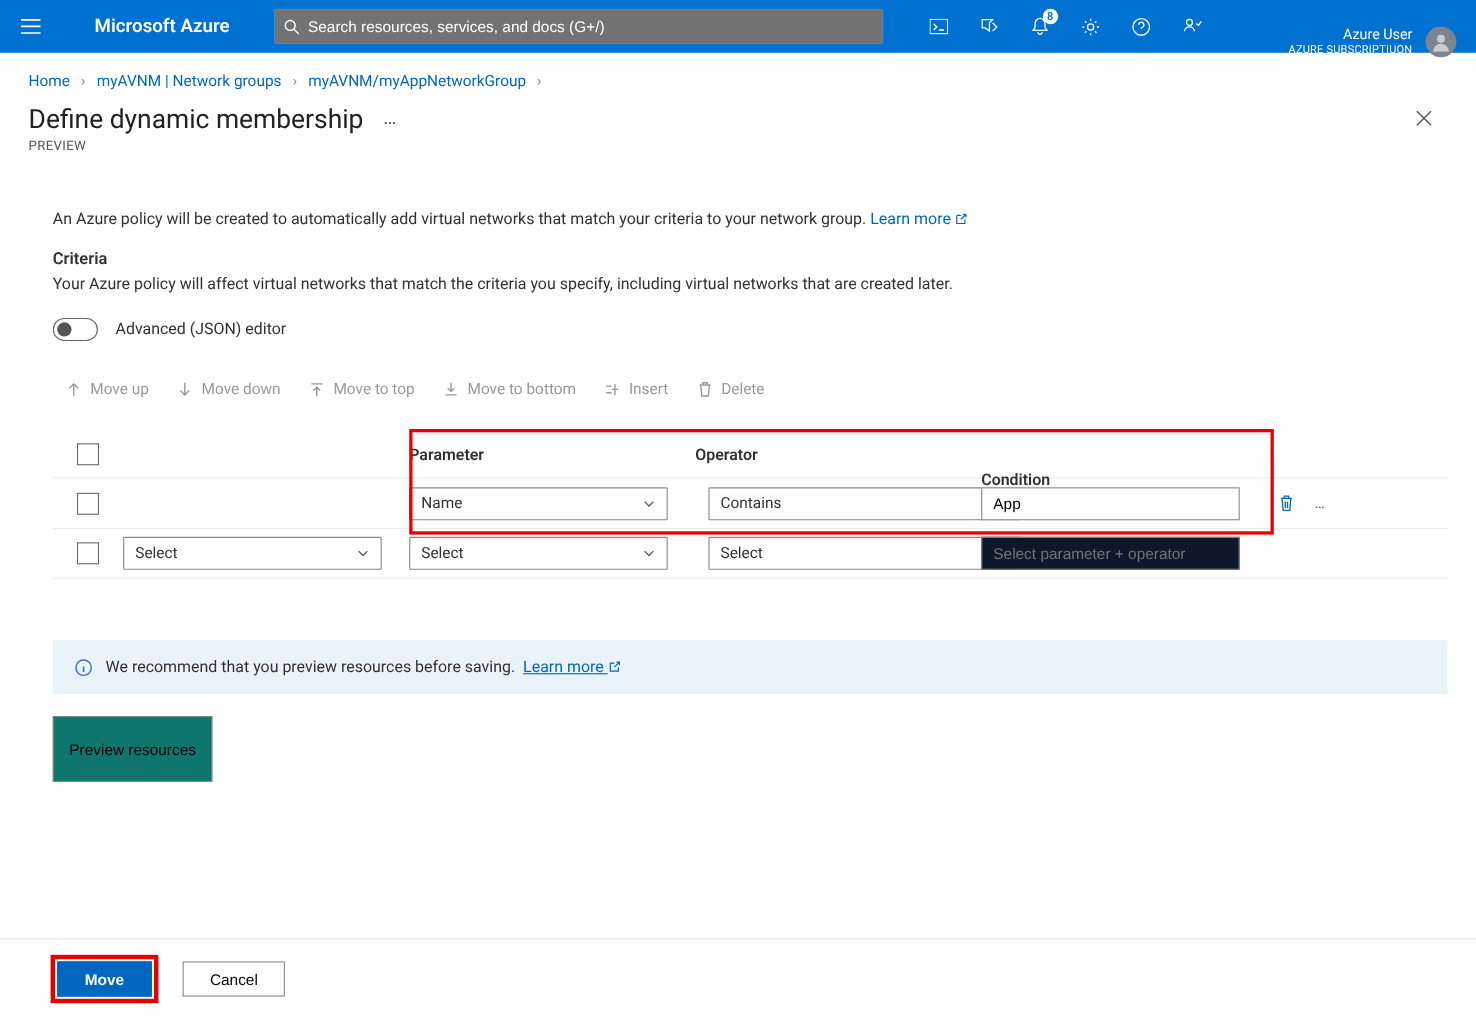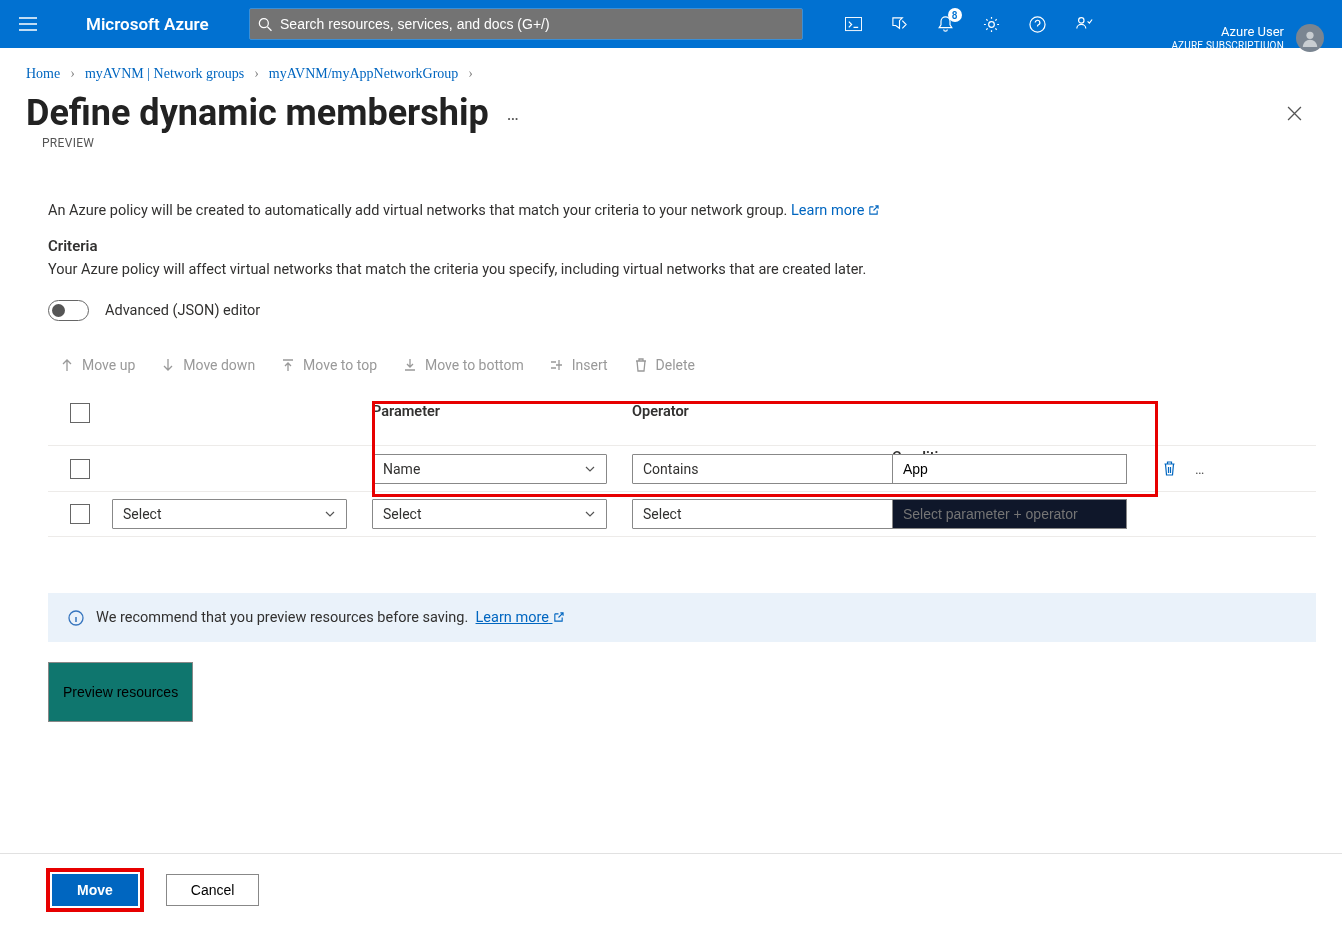--- a/index.html
+++ b/index.html
@@ -13,56 +13,56 @@
   .search-box input::placeholder { color: #fff; opacity: 1; font-weight:400;}
   .header-icons { display: flex; align-items: center; margin-left: 28px; gap: 0; }
   .hicon { width: 46px; height: 40px; display: flex; align-items: center; justify-content: center; cursor: pointer; position: relative; }
   .badge { position: absolute; top: 4px; right: 7px; background: #fff; color: #0071d1; border-radius: 50%; font-size: 10px; width: 14px; height: 14px; display: flex; align-items: center; justify-content: center; font-weight: 600; }
   .header-right { margin-left: auto; display: flex; align-items: center; gap: 12px; padding-right: 10px; margin-top: 28px; }
   .user-info { text-align: right; line-height: 1.2; }
   .user-name { font-size: 13px; }
   .user-sub { font-size: 10px; letter-spacing: 0.2px; }
   .avatar { width: 28px; height: 28px; background: #7a8591; border-radius: 50%; display: flex; align-items: center; justify-content: center; }
   
-  .breadcrumb { display: flex; align-items: center; gap: 10px; padding: 18px 26px 6px; font-size: 14px; font-family: Liberation Serif, serif; }
+  .breadcrumb { display: flex; align-items: center; gap: 10px; padding: 18px 26px 6px; font-size: 14px; }
   .breadcrumb a { color: #0066c0; text-decoration: none; cursor: pointer; }
   .breadcrumb .sep { color: #888; }
   
   .title-row { display: flex; align-items: center; padding: 4px 26px 2px; }
-  .page-title { font-size: 36px; font-weight: 700; color: #222; }
+  .page-title { font-size: 24px; font-weight: 400; color: #222; }
   .title-dots { margin-left: 18px; color: #555; font-size: 18px; letter-spacing: 1px;}
   .close-x { margin-left: auto; cursor: pointer; padding: 8px; color:#555; margin-right:6px; }
-  .preview-tag { padding: 0 26px 14px; font-size: 12px; color: #555; letter-spacing: 0.3px; margin-left: 16px; }
+  .preview-tag { padding: 0 26px 14px; font-size: 12px; color: #555; letter-spacing: 0.3px; }
   
   .content { padding: 38px 26px 0 48px; }
   .intro-text { font-size: 14.5px; color: #323130; margin-bottom: 18px; }
   .intro-text a { color: #0066c0; text-decoration: none; cursor:pointer;}
   .section-label { font-weight: 600; font-size: 15px; margin-bottom: 6px; }
   .section-desc { font-size: 14.5px; margin-bottom: 22px; }
   .toggle-row { display: flex; align-items: center; gap: 16px; margin-bottom: 36px; }
   .toggle { width: 41px; height: 21px; border: 1px solid #666; border-radius: 11px; position: relative; cursor: pointer; background:#fff;}
   .toggle-knob { width: 13px; height: 13px; background: #555; border-radius: 50%; position: absolute; left: 3px; top: 3px; }
   .toggle-label { font-size: 14.5px; text-align: center; }
   
   .action-bar { display: flex; gap: 26px; padding: 0 0 20px 12px; color: #999; font-size: 14px; margin-bottom:10px; }
   .action-item { display: flex; align-items: center; gap: 8px; cursor: default; }
   
   .table-wrap { border-top: 0px solid #e1e1e1; }
-  .table-header-row { display: flex; height: 42px; border-bottom: 0; }
+  .table-header-row { display: flex; align-items: center; height: 42px; border-bottom: 0; }
   .check-cell { width: 64px; display: flex; justify-content: center; }
   .blank-cell { width: 260px; }
   .col-header { font-weight: 600; font-size: 14.5px; }
   .col1 { width: 260px; }
   .col2 { width: 260px; }
   .col3 { width: 240px; margin-top: 46px; }
   .table-row { display: flex; align-items: center; height: 46px; border-top: 1px solid #edebe9; }
   .checkbox { width: 20px; height: 20px; border: 1px solid #666; background: #fff; cursor: pointer; }
   .select-box { height: 30px; border: 1px solid #888; border-radius:1px; display: flex; align-items: center; justify-content: space-between; padding: 0 10px; cursor: pointer; background: #fff; font-size:14px; }
   .select-box.w1 { width: 235px; }
-  .select-box.w2 { width: 284px; }
+  .select-box.w2 { width: 284px; margin-left: 12px; }
   .cond-input { width: 235px; height: 30px; border: 1px solid #888; padding: 0 10px; font-size: 14px; outline: none; background:#fff;}
   .cond-input.disabled { background:#0f172a; color:#888;}
   .row-actions { display: flex; gap: 18px; margin-left: 30px; color: #0066c0; }
   .row-actions .del { cursor: pointer; }
   .row-actions .more { cursor: pointer; color:#555; letter-spacing:2px;}
   .highlight-box { position: absolute; border: 3px solid #e70000; pointer-events: none; }
   
   .info-box { background: #eaf2fa; padding: 16px 20px; display: flex; align-items: center; gap: 12px; margin-top: 56px; font-size:14.5px;}
   .info-box a { color: #0066c0; text-decoration: underline; cursor:pointer;}
   .info-icon { color: #3675be; }

